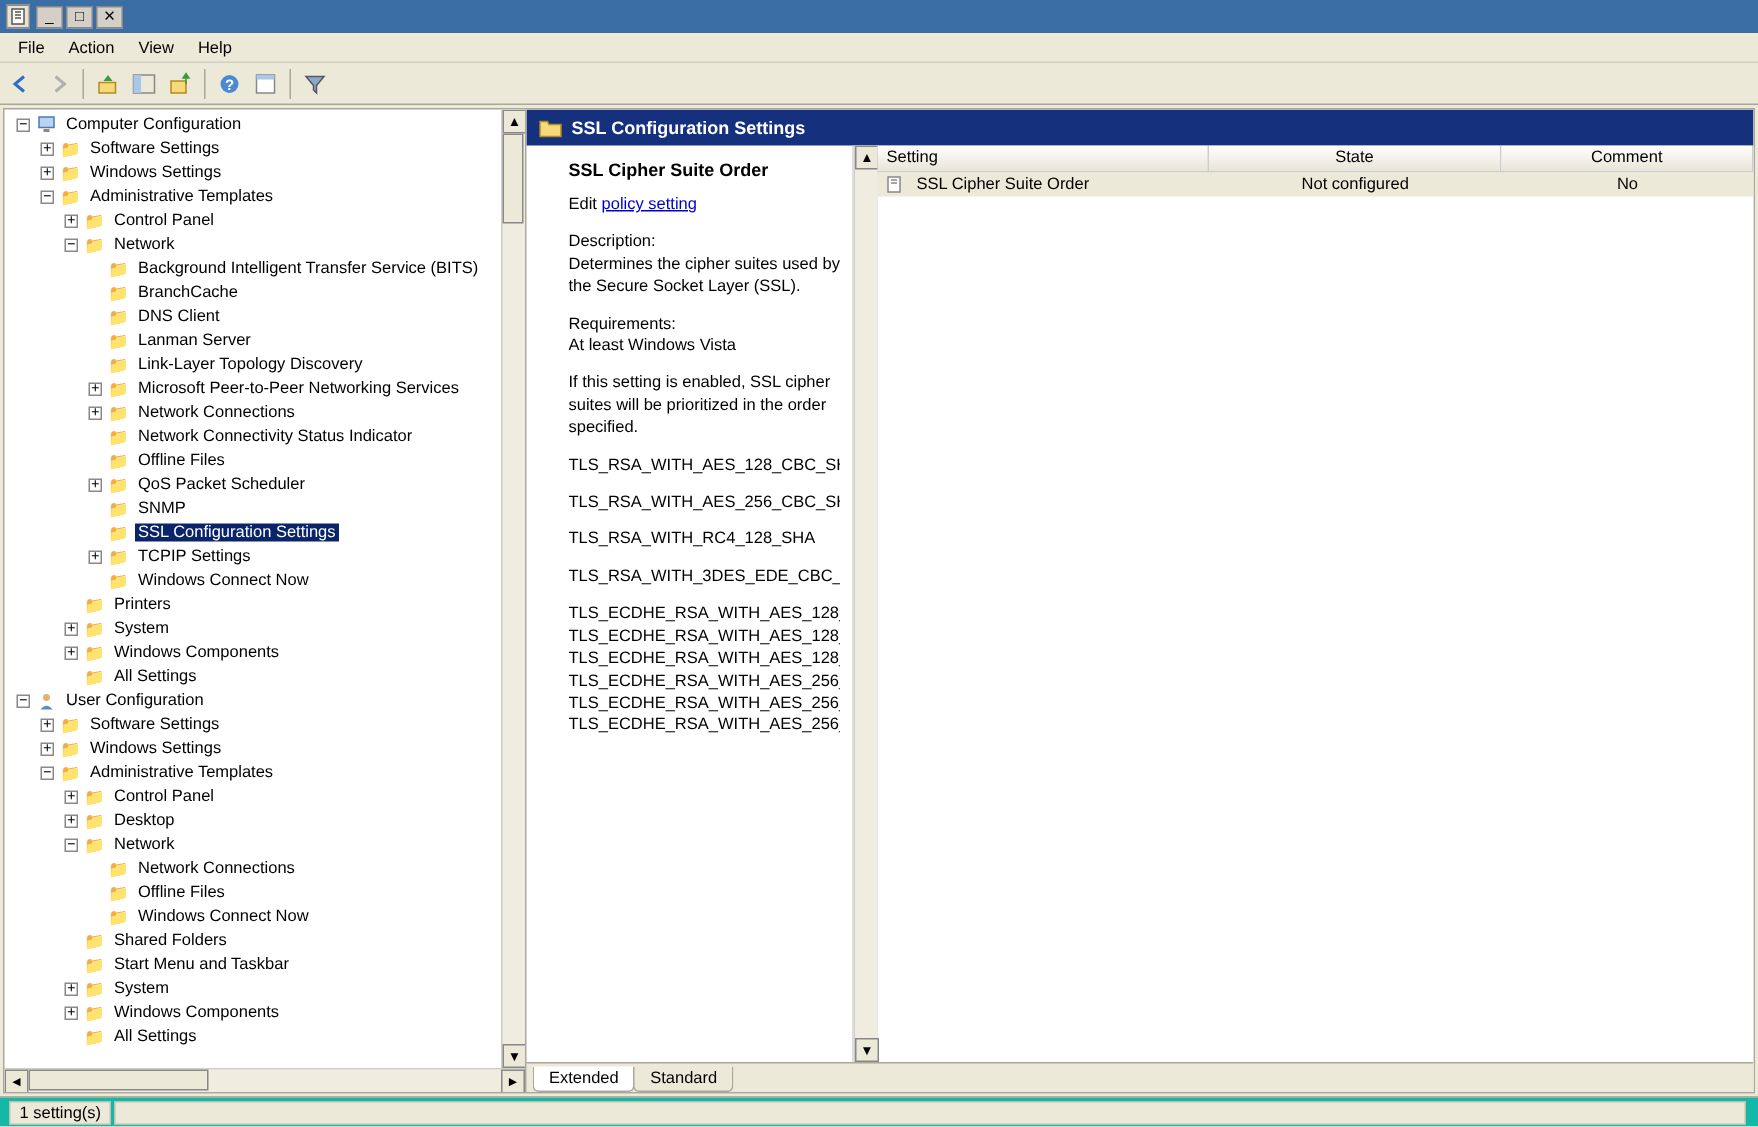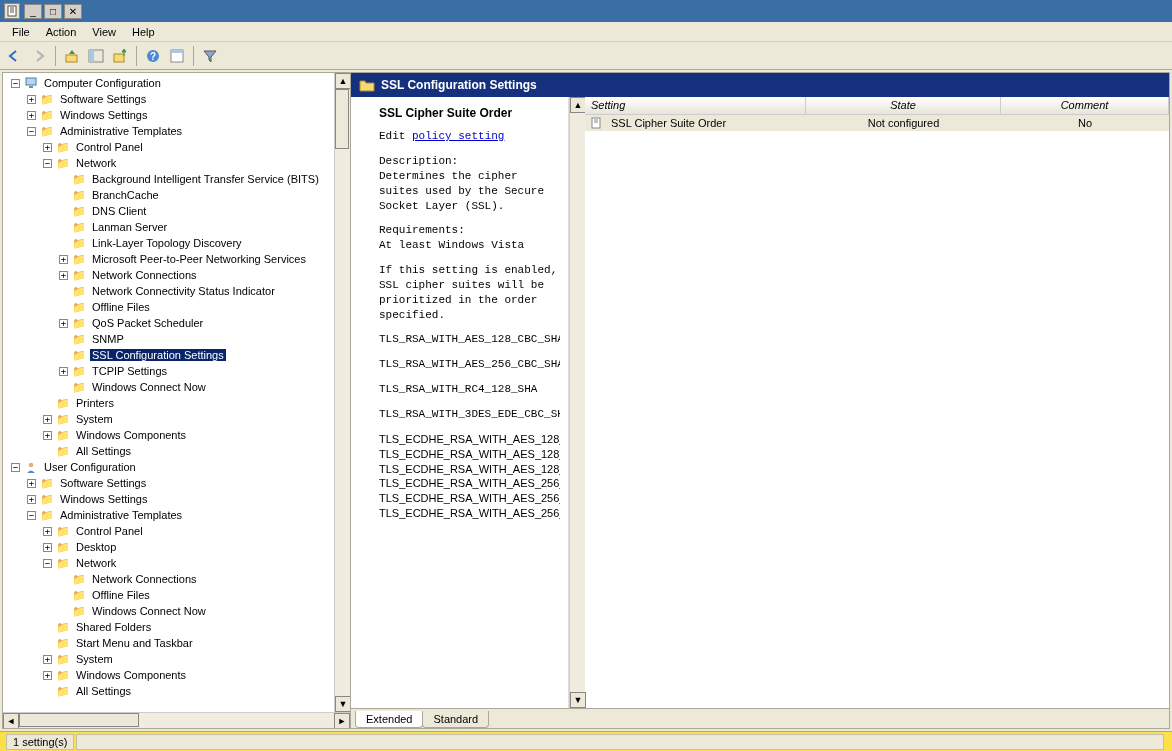--- a/index.html
+++ b/index.html
@@ -189,21 +189,20 @@
 }
 .list-col {
   flex: 1;
   display: flex;
   flex-direction: column;
 }
 .list-header {
   display: flex;
   height: 18px;
   font-size: 11px;
-  font-style: italic;
 }
 .list-header .col-head {
   border-right: 1px solid #ccc;
   border-bottom: 1px solid #ccc;
   background: linear-gradient(#fff, #e8e4d8);
   padding: 2px 6px;
 }
 .list-body { flex: 1; }
 .list-row {
   display: flex;
@@ -227,35 +226,35 @@
   border-top: none;
   background: #ece9d8;
   padding: 2px 10px;
   border-radius: 0 0 4px 4px;
   margin-right: -1px;
   cursor: pointer;
 }
 .tab.active { background: #fff; font-weight: normal; }
 .statusbar {
   height: 20px;
-  background: #fde047;
+  background: #14b8a6;
   border-top: 1px solid #aca899;
   display: flex;
   align-items: center;
   padding: 0 6px;
   font-size: 11px;
 }
 .status-cell {
   border: 1px solid #c0c0b0;
   padding: 1px 6px;
   background: #ece9d8;
   margin-right: 2px;
 }
 .status-cell.full { flex: 1; }
-.p { margin-bottom: 10px; font-family: Liberation Mono, monospace; }
+.p { margin-bottom: 10px; }
 svg { display: block; }
 </style>
 </head>
 <body>
 
 <div class="titlebar">
   <span class="app-icon">
     <svg width="12" height="12" viewBox="0 0 12 12">
         <rect x="2" y="1" width="8" height="10" fill="#fff" stroke="#555" stroke-width="1"></rect>
         <line x1="4" y1="3" x2="8" y2="3" stroke="#555"></line>

